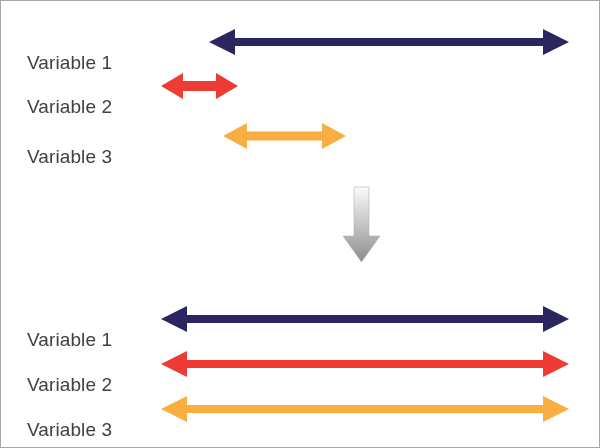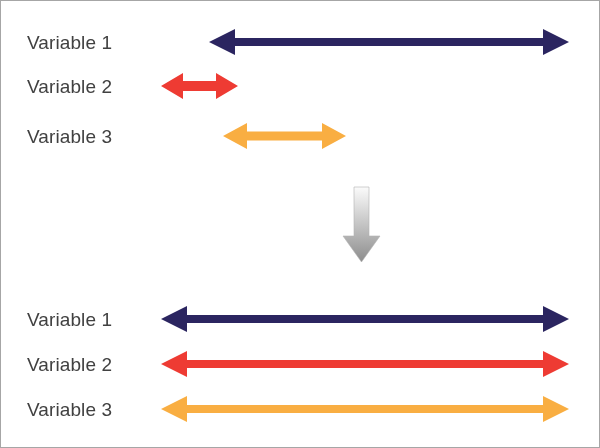--- a/index.html
+++ b/index.html
@@ -23,20 +23,21 @@
   .var-label {
     position: absolute;
     left: 26px;
     font-size: 19px;
     line-height: 19px;
     color: #414141;
     letter-spacing: 0.1px;
     white-space: nowrap;
     transform: translateY(-50%);
     font-family: "Liberation Sans", sans-serif;
+    margin-top: 20px;
   }
   .arrow-svg {
     position: absolute;
     display: block;
     overflow: visible;
   }
 </style>
 </head>
 <body>
 

